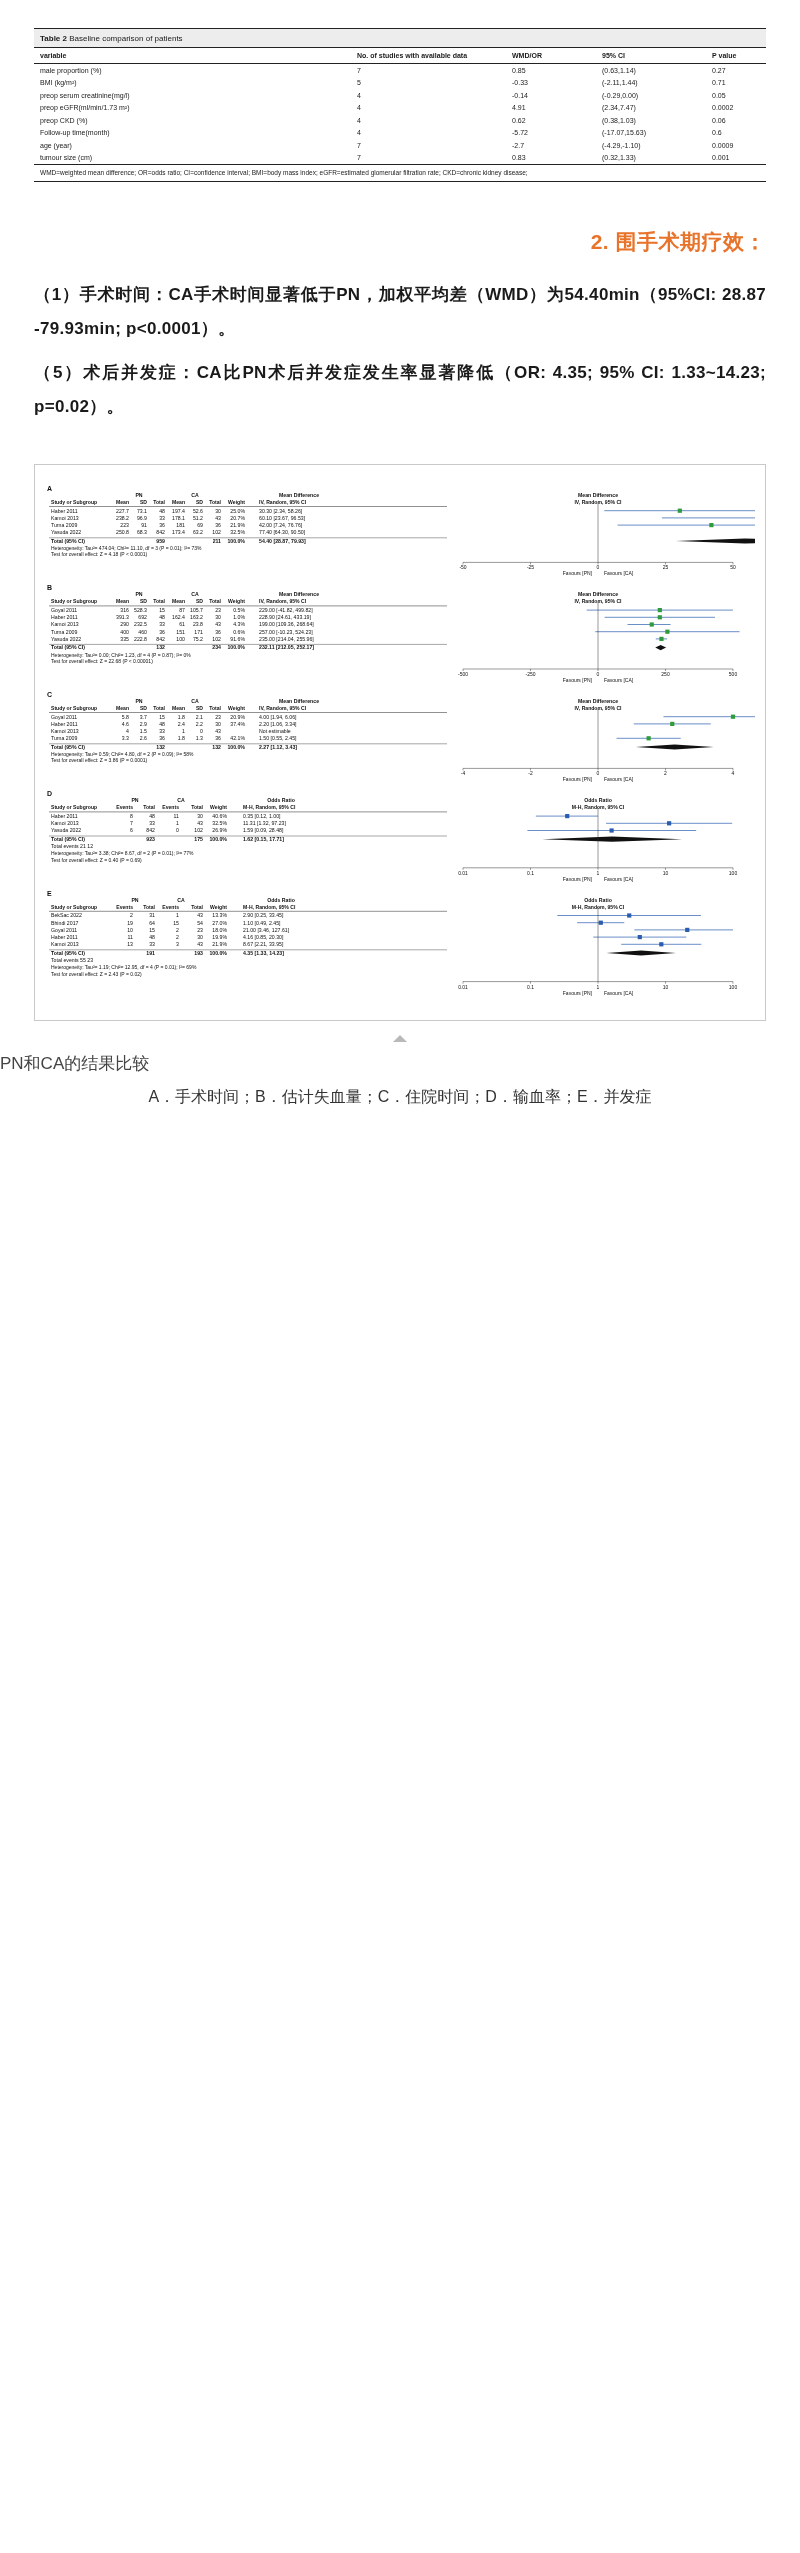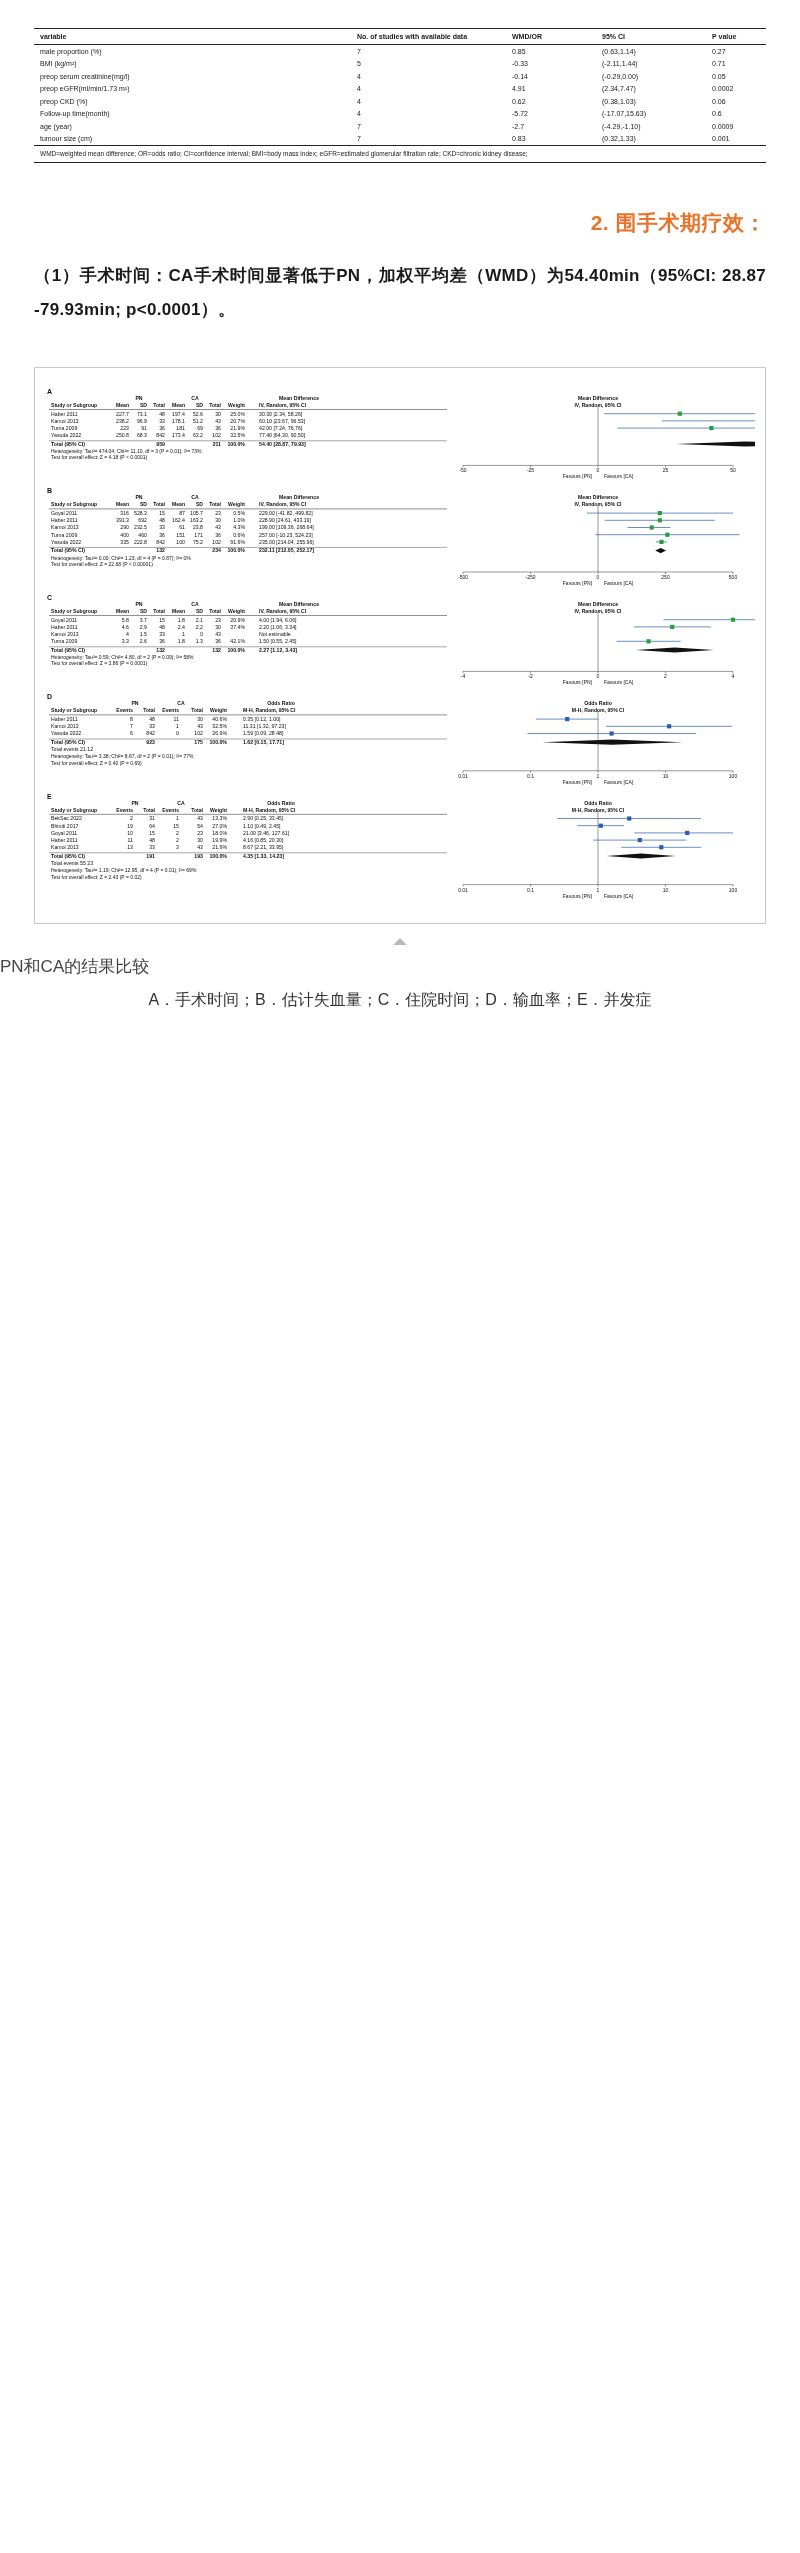--- a/index.html
+++ b/index.html
@@ -107,20 +107,24 @@
     color: #333;
     margin: 12px 0 30px 0;
   }
 </style>
 </head>
 <body>
 
 <div class="page">
 
   <div class="table-fig">
+    <div class="tbl-caption">
+      <b>Table 2</b>
+      <span>Baseline comparison of patients</span>
+    </div>
     <table class="t2">
       <thead>
         <tr>
           <th>variable</th>
           <th class="c2">No. of studies with available data</th>
           <th class="c3">WMD/OR</th>
           <th class="c4">95% CI</th>
           <th class="c5">P value</th>
         </tr>
       </thead>
@@ -181,20 +185,21 @@
             <td class="c4">(0.32,1.33)</td>
             <td class="c5">0.001</td>
           </tr>
         </tbody>
     </table>
     <div class="tbl-foot">WMD=weighted mean difference; OR=odds ratio; CI=confidence interval; BMI=body mass index; eGFR=estimated glomerular filtration rate; CKD=chronic kidney disease;</div>
   </div>
 
   <h2 class="sec">2. 围手术期疗效：</h2>
   <p class="body">（1）手术时间：CA手术时间显著低于PN，加权平均差（WMD）为54.40min（95%CI: 28.87 -79.93min; p&lt;0.0001）。</p>
+  <p class="body">（5）术后并发症：CA比PN术后并发症发生率显著降低（OR: 4.35; 95% CI: 1.33~14.23; p=0.02）。</p>
 
   <div class="forest-wrap">
     <svg id="forest-svg" width="712" height="535" viewBox="0 0 712 535">
         <g>
           <text x="4" y="16" font-size="7" font-family="&quot;Liberation Sans&quot;, sans-serif" font-weight="bold" text-anchor="start" fill="#111">A</text>
           <text x="96" y="22" font-size="5.2" font-family="&quot;Liberation Sans&quot;, sans-serif" font-weight="bold" text-anchor="middle" fill="#111">PN</text>
           <text x="152" y="22" font-size="5.2" font-family="&quot;Liberation Sans&quot;, sans-serif" font-weight="bold" text-anchor="middle" fill="#111">CA</text>
           <text x="256" y="22" font-size="5.2" font-family="&quot;Liberation Sans&quot;, sans-serif" font-weight="bold" text-anchor="middle" fill="#111">Mean Difference</text>
           <text x="555" y="22" font-size="5.2" font-family="&quot;Liberation Sans&quot;, sans-serif" font-weight="bold" text-anchor="middle" fill="#111">Mean Difference</text>
           <text x="8" y="29" font-size="5.1" font-family="&quot;Liberation Sans&quot;, sans-serif" font-weight="bold" text-anchor="start" fill="#111">Study or Subgroup</text>

